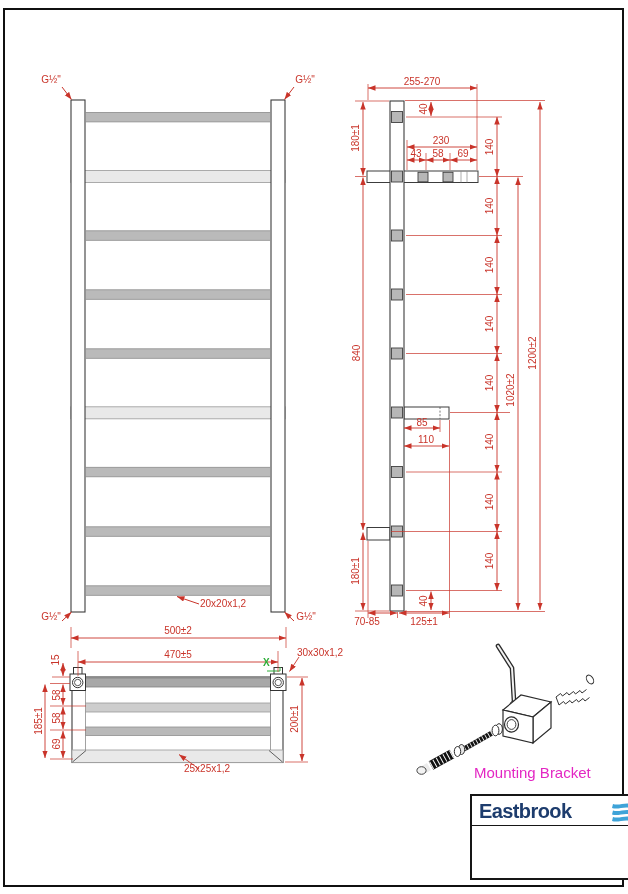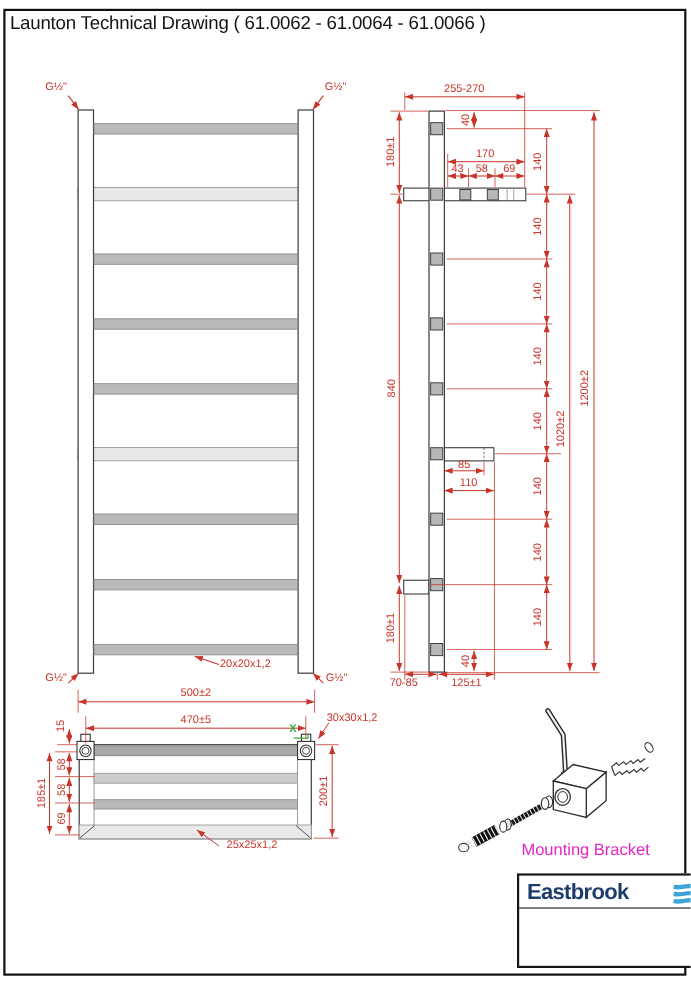--- a/index.html
+++ b/index.html
@@ -23,21 +23,20 @@
   .brandmark{position:absolute;right:6px;top:7px;}
   .card .rule{position:absolute;left:0;top:29px;width:100%;border-top:1.5px solid #161616;}
   .addr{position:absolute;left:0;top:31px;width:100%;text-align:center;font-size:7.8px;
         font-weight:bold;color:#101010;line-height:12.6px;letter-spacing:-0.2px;}
 </style>
 </head>
 <body>
 
 <div class="page">
   <div class="frame"></div>
-  <div class="title">Launton Technical Drawing ( 61.0062 - 61.0064 - 61.0066 )</div>
 
   <svg class="overlay" width="628" height="894" viewBox="0 0 628 894">
     <defs>
       <marker id="ae" markerWidth="9" markerHeight="6" refX="7.5" refY="2.75" orient="auto" markerUnits="userSpaceOnUse">
         <path d="M0,0 L7.5,2.75 L0,5.5 Z" fill="#c9342a"></path>
       </marker>
       <marker id="as" markerWidth="9" markerHeight="6" refX="0.5" refY="2.75" orient="auto" markerUnits="userSpaceOnUse">
         <path d="M8,0 L0.5,2.75 L8,5.5 Z" fill="#c9342a"></path>
       </marker>
     </defs>
@@ -244,21 +243,21 @@
   <div class="dimh" style="left:51px;top:80px;">G½"</div>
   <div class="dimh" style="left:305px;top:80px;">G½"</div>
   <div class="dimh" style="left:51px;top:617px;">G½"</div>
   <div class="dimh" style="left:306px;top:617px;">G½"</div>
   <div class="lbl" style="left:200px;top:599px;">20x20x1,2</div>
   <div class="dimh" style="left:178px;top:631px;">500±2</div>
 
   <div class="dimh" style="left:422px;top:82px;">255-270</div>
   <div class="dimv" style="left:424px;top:109px;">40</div>
   <div class="dimv" style="left:356px;top:138px;">180±1</div>
-  <div class="dimh" style="left:441px;top:141px;">170</div>
+  <div class="dimh" style="left:441px;top:141px;">230</div>
   <div class="dimh" style="left:416px;top:154px;">43</div>
   <div class="dimh" style="left:438px;top:154px;">58</div>
   <div class="dimh" style="left:463px;top:154px;">69</div>
   <div class="dimv" style="left:490px;top:147px;">140</div>
   <div class="dimv" style="left:490px;top:206px;">140</div>
   <div class="dimv" style="left:490px;top:265px;">140</div>
   <div class="dimv" style="left:490px;top:324px;">140</div>
   <div class="dimv" style="left:490px;top:383px;">140</div>
   <div class="dimv" style="left:490px;top:442px;">140</div>
   <div class="dimv" style="left:490px;top:501.5px;">140</div>
@@ -274,21 +273,21 @@
   <div class="dimv" style="left:424px;top:601px;">40</div>
 
   <div class="dimh" style="left:178px;top:655px;">470±5</div>
   <div class="dimv" style="left:56px;top:660px;">15</div>
   <div class="dimv" style="left:57px;top:695px;">58</div>
   <div class="dimv" style="left:57px;top:718px;">58</div>
   <div class="dimv" style="left:57px;top:744px;">69</div>
   <div class="dimv" style="left:39px;top:721px;">185±1</div>
   <div class="dimv" style="left:295px;top:719px;">200±1</div>
   <div class="lbl" style="left:297px;top:648px;">30x30x1,2</div>
-  <div class="lbl" style="left:206px;top:764px;text-align:center;">25x25x1,2</div>
+  <div class="lbl" style="left:184px;top:764px;text-align:center;">25x25x1,2</div>
   <div class="lbl green" style="left:263px;top:658px;font-size:10px;">X</div>
 
   <div class="magenta" style="left:474px;top:764px;">Mounting Bracket</div>
 
   <div class="card">
     <div class="brand">Eastbrook</div>
     <span class="brandmark">
       <svg width="22" height="19" viewBox="0 0 22 19">
         <path d="M2,1 C8,3 14,-1 20,1 L19,5 C13,3 7,7 1,5 Z" fill="#3ea3d8"></path>
         <path d="M2,7.5 C8,9.5 14,5.5 20,7.5 L19,11.5 C13,9.5 7,13.5 1,11.5 Z" fill="#3ea3d8"></path>

